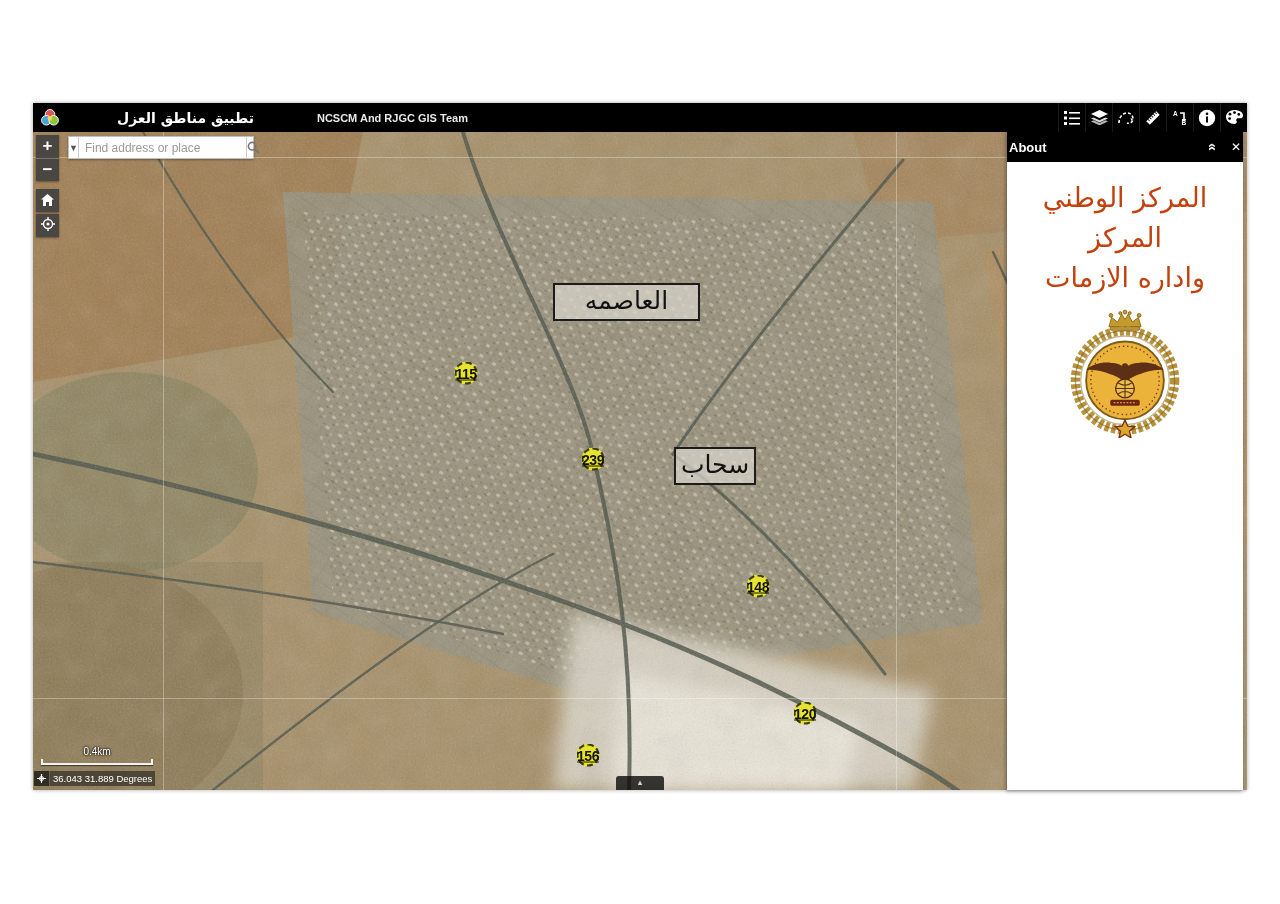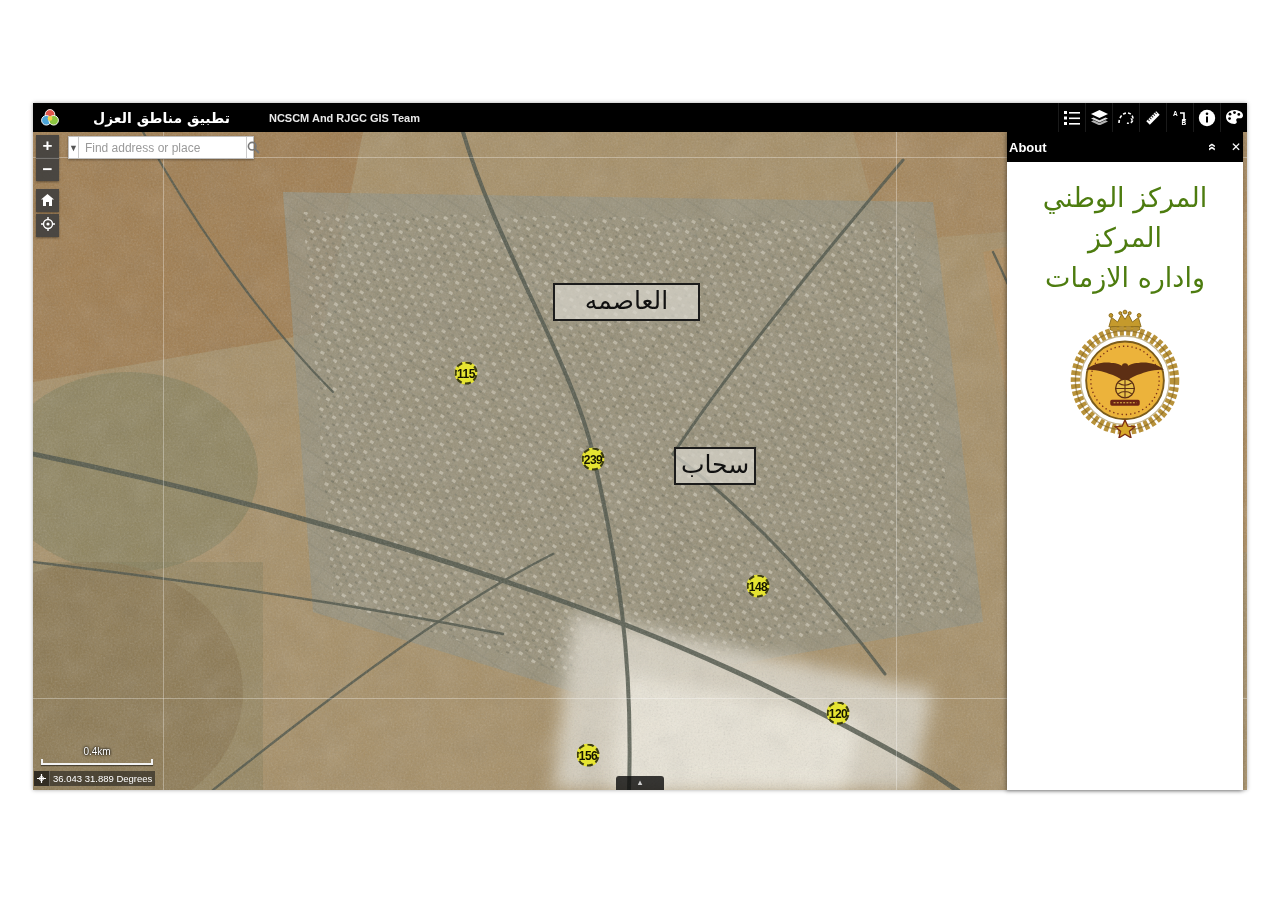--- a/index.html
+++ b/index.html
@@ -2,21 +2,21 @@
 <html><head>
 <meta charset="utf-8">
 <style>
   * { margin:0; padding:0; box-sizing:border-box; }
   html,body { width:1280px; height:904px; background:#ffffff; font-family:"Liberation Sans","DejaVu Sans",sans-serif; overflow:hidden; }
   .ar { font-family:"DejaVu Sans",sans-serif; direction:rtl; }
 
   #app { position:absolute; left:33px; top:103px; width:1214px; height:687px; background:#a58d63; box-shadow:0 0 4px rgba(0,0,0,.35); }
 
   
-  #hdr { position:absolute; left:0; top:0; width:100%; height:29px; background:#000; display:flex; align-items:center; z-index:30; }
+  #hdr { position:absolute; left:0; top:0; width:100%; height:29px; background:#000; display:flex; align-items:center; z-index:30;gap:24px; }
   #hdr .logo { width:22px; height:22px; margin-left:6px; flex:0 0 auto; }
   #hdr .title { color:#fff; font-size:14px; font-weight:bold; margin-left:32px; white-space:nowrap; }
   #hdr .subtitle { color:#e8e8e8; font-size:11px; font-weight:bold; margin-left:39px; white-space:nowrap; }
   #toolbar { margin-left:auto; height:100%; display:flex; align-items:stretch; }
   .tbtn { width:27px; display:flex; align-items:center; justify-content:center; border-left:1px solid rgba(255,255,255,.10); cursor:pointer; }
   .tbtn svg { display:block; }
 
   
   #map { position:absolute; left:0; top:29px; right:0; bottom:0; overflow:hidden; }
   #map svg.base { position:absolute; left:0; top:0; width:100%; height:100%; }
@@ -36,21 +36,21 @@
   #search { position:absolute; left:35px; top:4px; width:186px; height:23px; background:#fff; display:flex; align-items:stretch; z-index:10; border:1px solid rgba(0,0,0,.25); box-shadow:0 1px 2px rgba(0,0,0,.35); }
   #search .dd { width:24px; display:flex; align-items:center; justify-content:center; border-right:1px solid #ccc; cursor:pointer; color:#555; font-size:9px; }
   #search input { flex:1; border:0; outline:none; font-size:12px; padding:0 6px; color:#333; font-family:"Liberation Sans",sans-serif; }
   #search input::placeholder { color:#9a9a9a; }
   #search .mag { width:23px; display:flex; align-items:center; justify-content:center; border-left:1px solid #ccc; cursor:pointer; }
 
   
   .maplabel { position:absolute; background:rgba(216,214,204,.72); border:2px solid #1c1c1c; color:#111; font-size:25px; line-height:32px; text-align:center; z-index:5; font-family:"DejaVu Serif","DejaVu Sans",serif; direction:rtl; }
 
   
-  .shield { position:absolute; width:23px; height:23px; border-radius:50%; background:#e6e431; border:2px dashed #3c3c10; color:#141400; font-size:12px; font-weight:bold; display:flex; align-items:center; justify-content:center; transform:translate(-50%,-50%); z-index:5; letter-spacing:-.5px; }
+  .shield { position:absolute; width:23px; height:23px; border-radius:50%; background:#e6e431; border:2px dashed #3c3c10; color:#141400; font-size:14px; font-weight:bold; display:flex; align-items:center; justify-content:center; transform:translate(-50%,-50%); z-index:5; letter-spacing:-.5px;text-decoration:underline; }
 
   
   #scale { position:absolute; left:8px; top:614px; width:112px; z-index:6; }
   #scale .txt { color:#fff; font-size:10px; text-align:center; text-shadow:0 0 2px #000,0 0 3px #000; }
   #scale .bar { margin-top:2px; height:6px; border-left:2px solid #f2f2f2; border-right:2px solid #f2f2f2; border-bottom:2px solid #f2f2f2; box-shadow:0 1px 1px rgba(0,0,0,.5); }
 
   
   #coords { position:absolute; left:1px; bottom:4px; height:15px; display:flex; align-items:center; background:rgba(20,20,20,.55); z-index:6; }
   #coords .cicon { width:16px; height:15px; display:flex; align-items:center; justify-content:center; background:rgba(0,0,0,.35); border-right:1px solid rgba(255,255,255,.25); cursor:pointer; }
   #coords .ctxt { color:#fff; font-size:9.5px; padding:0 3px; white-space:nowrap; }
@@ -59,21 +59,21 @@
   #attrtab { position:absolute; left:583px; bottom:0; width:48px; height:14px; background:rgba(10,10,10,.8); color:#cfcfcf; font-size:9px; text-align:center; line-height:13px; z-index:6; cursor:pointer; border-radius:3px 3px 0 0; }
 
   
   #panel { position:absolute; left:974px; top:29px; width:236px; bottom:0; z-index:20; box-shadow:-1px 1px 4px rgba(0,0,0,.4); display:flex; flex-direction:column; }
   #panel .phdr { height:30px; background:#000; color:#fff; display:flex; align-items:center; padding:0 2px; flex:0 0 auto; }
   #panel .phdr .ptitle { font-size:13px; font-weight:bold; }
   #panel .phdr .picons { margin-left:auto; display:flex; gap:14px; align-items:center; }
   #panel .phdr .pico { cursor:pointer; color:#fff; font-size:12px; line-height:1; }
   #panel .pico.collapse { display:inline-block; transform:rotate(90deg); font-size:14px; font-weight:bold; }
   #panel .pbody { flex:1; background:#fff; overflow:hidden; text-align:center; }
-  #panel .ptext { margin-top:16px; font-size:27px; line-height:40px; color:#4d7c0f; font-family:"DejaVu Serif","DejaVu Sans",serif; direction:rtl; }
+  #panel .ptext { margin-top:16px; font-size:27px; line-height:40px; color:#c2410c; font-family:"DejaVu Serif","DejaVu Sans",serif; direction:rtl; }
   #panel .emblem { margin-top:6px; }
 </style>
 </head>
 <body>
 
 <div id="app">
 
   <div id="hdr">
     <svg class="logo" viewBox="0 0 24 24">
       <circle cx="12" cy="8" r="5.2" fill="#e2574c" stroke="#fff" stroke-width="1"></circle>
@@ -234,21 +234,21 @@
           </svg>
       </div>
     </div>
 
     <div class="maplabel" style="left:520px; top:151px; width:147px; height:38px;">العاصمه</div>
     <div class="maplabel" style="left:641px; top:315px; width:82px; height:38px;">سحاب</div>
 
     <div class="shield" style="left:433px; top:241px;">115</div>
     <div class="shield" style="left:560px; top:327px;">239</div>
     <div class="shield" style="left:725px; top:454px;">148</div>
-    <div class="shield" style="left:805px; top:581px;">120</div>
+    <div class="shield" style="left:772px; top:581px;">120</div>
     <div class="shield" style="left:555px; top:623px;">156</div>
 
     <div id="scale">
       <div class="txt">0.4km</div>
       <div class="bar"></div>
     </div>
 
     <div id="coords">
       <div class="cicon">
         <svg width="9" height="9" viewBox="0 0 9 9">

